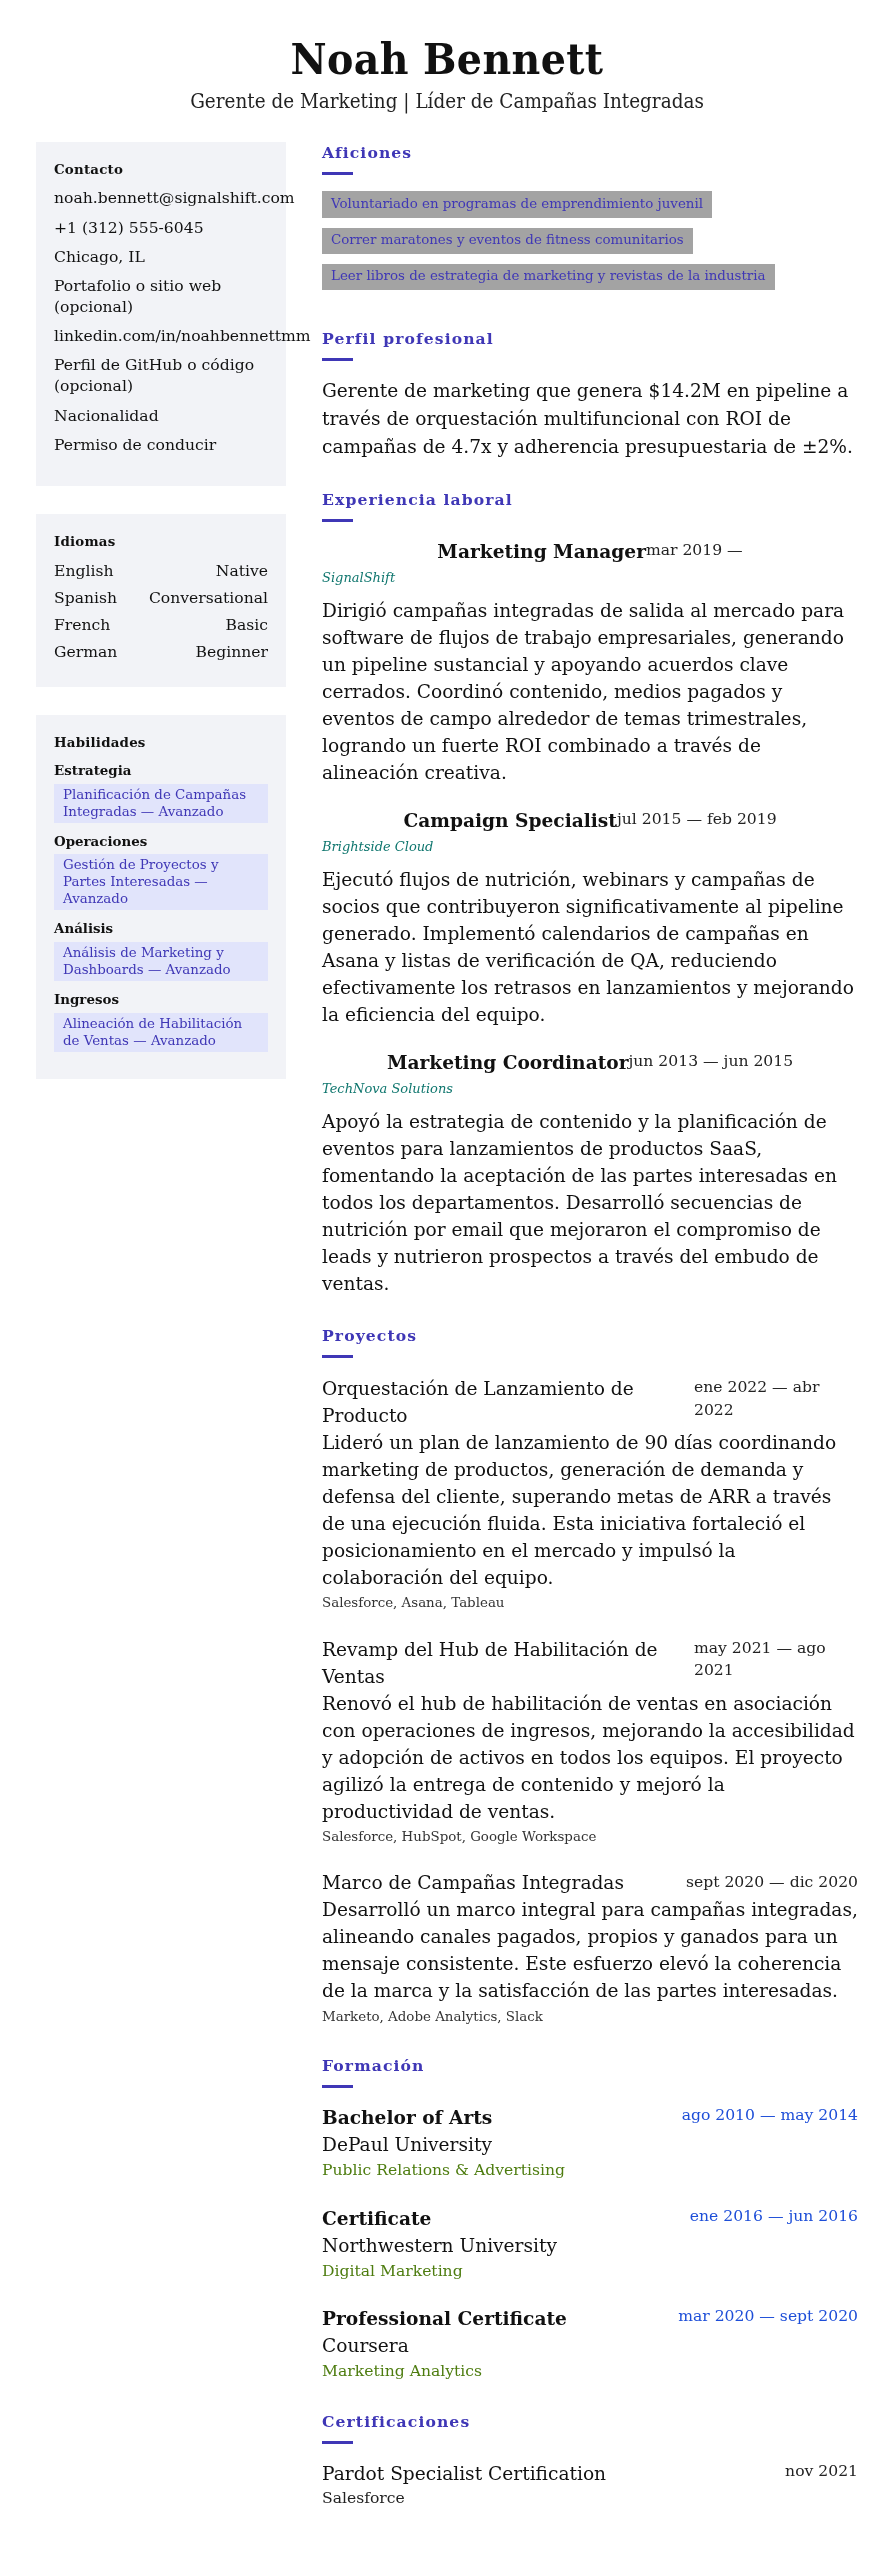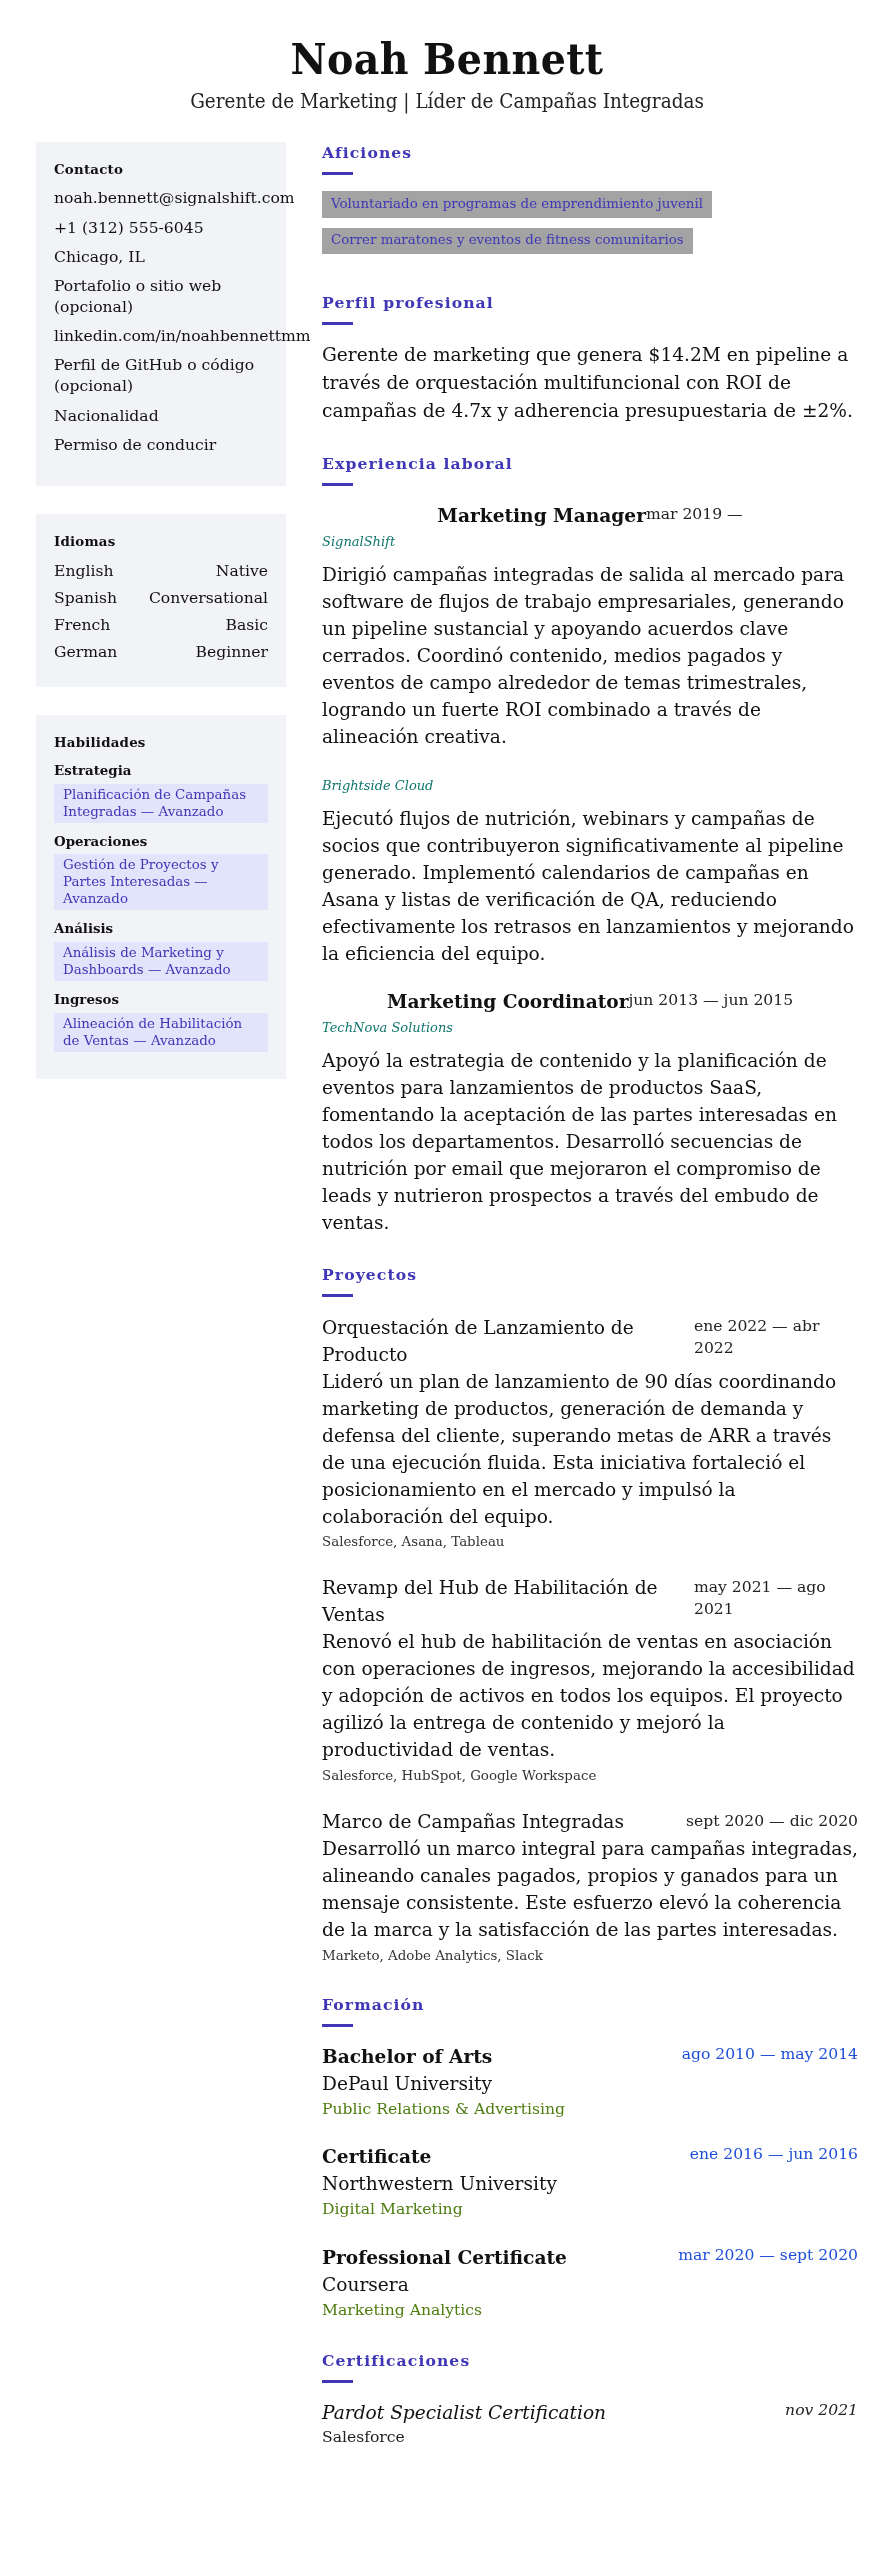--- a/index.html
+++ b/index.html
@@ -77,21 +77,21 @@
     .proj-desc { font-size: 18.6px; line-height: 27px; }
     .proj-tools { font-size: 13.4px; line-height: 21px; color: #333; margin-top: 1.5px; }
 
     .edu { margin-bottom: 22.3px; }
     .edu-head { display: flex; justify-content: space-between; align-items: flex-start; }
     .edu-degree { font-weight: bold; font-size: 18.6px; line-height: 27px; }
     .edu-dates { font-size: 15.6px; line-height: 22.3px; color: #1d4ed8; white-space: nowrap; }
     .edu-school { font-size: 18.6px; line-height: 27px; }
     .edu-field { font-size: 15.6px; line-height: 24px; color: #4d7c0f; }
 
-    .cert-head { display: flex; justify-content: space-between; align-items: flex-start; font-style: italic; }
+    .cert-head { display: flex; justify-content: space-between; align-items: flex-start; }
     .cert-name { font-size: 18.6px; line-height: 27px; }
     .cert-date { font-size: 15.6px; line-height: 22.3px; color: #222; }
     .cert-issuer { font-size: 15.6px; line-height: 22.3px; color: #222; }
   </style>
 </head>
 <body>
 
 <header class="header">
   <h1 class="name">Noah Bennett</h1>
   <div class="subtitle">Gerente de Marketing | Líder de Campañas Integradas</div>
@@ -154,20 +154,21 @@
   </aside>
 
   <main class="main">
 
     <section class="section">
       <h2 class="section-title">Aficiones</h2>
       <div class="section-rule"></div>
       <div class="hobby-list">
         <span class="hobby-chip">Voluntariado en programas de emprendimiento juvenil</span>
         <span class="hobby-chip">Correr maratones y eventos de fitness comunitarios</span>
+        <span class="hobby-chip">Leer libros de estrategia de marketing y revistas de la industria</span>
       </div>
     </section>
 
     <section class="section">
       <h2 class="section-title">Perfil profesional</h2>
       <div class="section-rule"></div>
       <p class="summary">Gerente de marketing que genera $14.2M en pipeline a través de orquestación multifuncional con ROI de campañas de 4.7x y adherencia presupuestaria de ±2%.</p>
     </section>
 
     <section class="section">
@@ -177,20 +178,24 @@
       <div class="job">
         <div class="job-head">
           <div class="job-title">Marketing Manager</div>
           <div class="job-dates">mar 2019 —</div>
         </div>
         <div class="job-company">SignalShift</div>
         <p class="job-desc">Dirigió campañas integradas de salida al mercado para software de flujos de trabajo empresariales, generando un pipeline sustancial y apoyando acuerdos clave cerrados. Coordinó contenido, medios pagados y eventos de campo alrededor de temas trimestrales, logrando un fuerte ROI combinado a través de alineación creativa.</p>
       </div>
 
       <div class="job">
+        <div class="job-head">
+          <div class="job-title">Campaign Specialist</div>
+          <div class="job-dates">jul 2015 — feb 2019</div>
+        </div>
         <div class="job-company">Brightside Cloud</div>
         <p class="job-desc">Ejecutó flujos de nutrición, webinars y campañas de socios que contribuyeron significativamente al pipeline generado. Implementó calendarios de campañas en Asana y listas de verificación de QA, reduciendo efectivamente los retrasos en lanzamientos y mejorando la eficiencia del equipo.</p>
       </div>
 
       <div class="job">
         <div class="job-head">
           <div class="job-title">Marketing Coordinator</div>
           <div class="job-dates">jun 2013 — jun 2015</div>
         </div>
         <div class="job-company">TechNova Solutions</div>

